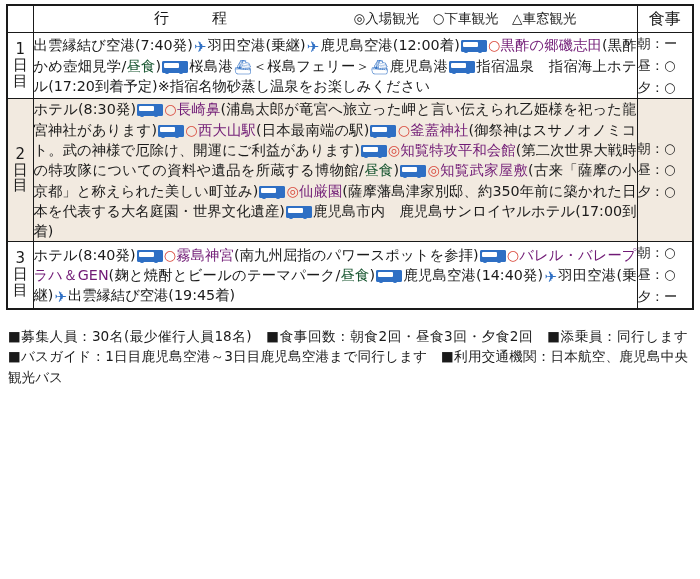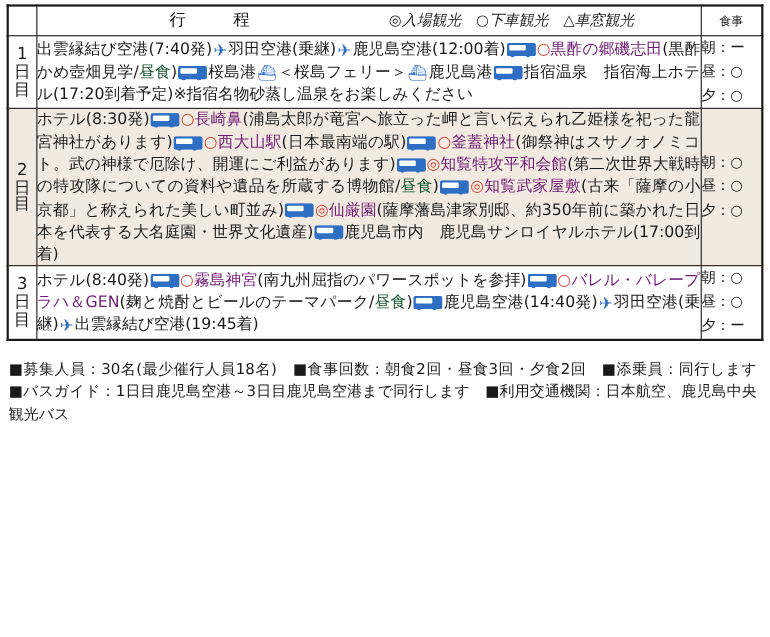--- a/index.html
+++ b/index.html
@@ -45,21 +45,21 @@
   }
   .hdr-sight {
     text-align: left;
     font-size: 13.5px;
     padding: 3px 4px 4px 6px;
     white-space: nowrap;
   }
   .hdr-meal {
     width: 56px;
     text-align: center;
-    font-size: 11px;
+    font-size: 16px;
     padding: 3px 0 4px 0;
   }
   .daycell {
     width: 26px;
     text-align: center;
     font-size: 15px;
     line-height: 1.05;
     font-weight: 400;
   }
   .daycell span {
@@ -154,21 +154,21 @@
       <col style="width:26px">
       <col>
       <col style="width:56px">
     </colgroup>
     <tbody>
       <tr>
         <td class="hdr-day"></td>
         <td>
           <div style="display:flex; align-items:center;">
             <div class="hdr-course" style="flex:0 0 300px;">行　程</div>
-            <div class="hdr-sight" style="flex:1;font-style:italic;">◎入場観光　○下車観光　△車窓観光</div>
+            <div class="hdr-sight" style="flex:1;">◎入場観光　○下車観光　△車窓観光</div>
           </div>
         </td>
         <td class="hdr-meal">食事</td>
       </tr>
 
       <tr>
         <td class="daycell">
           <span>1</span>
           <span>日</span>
           <span>目</span>

